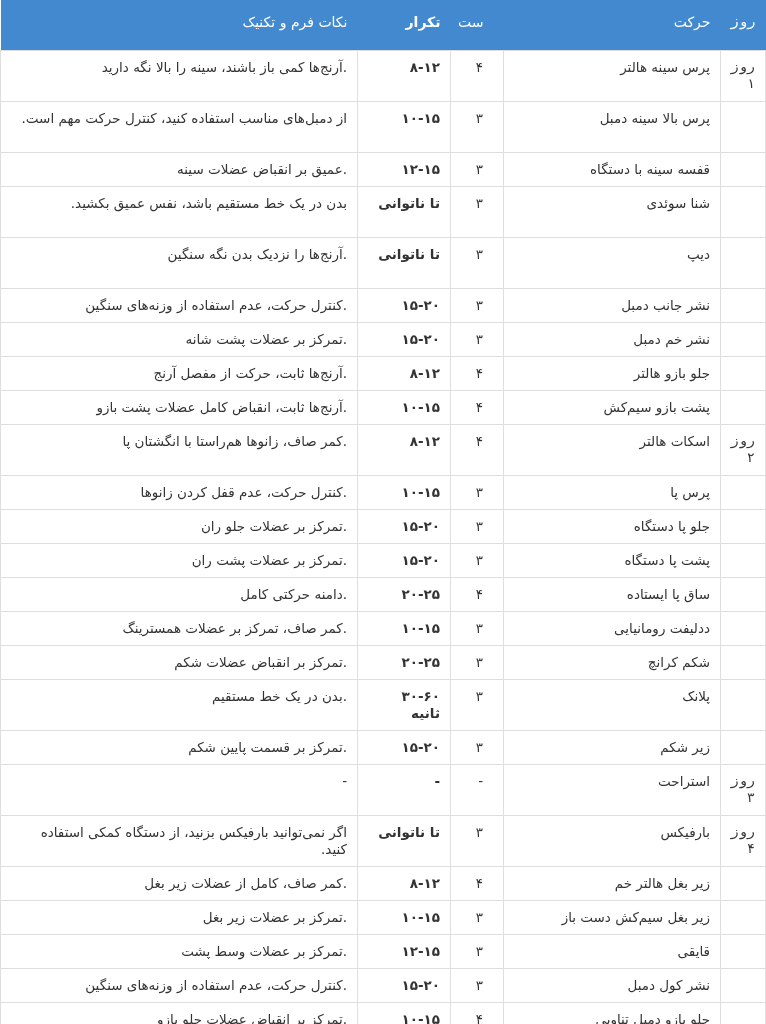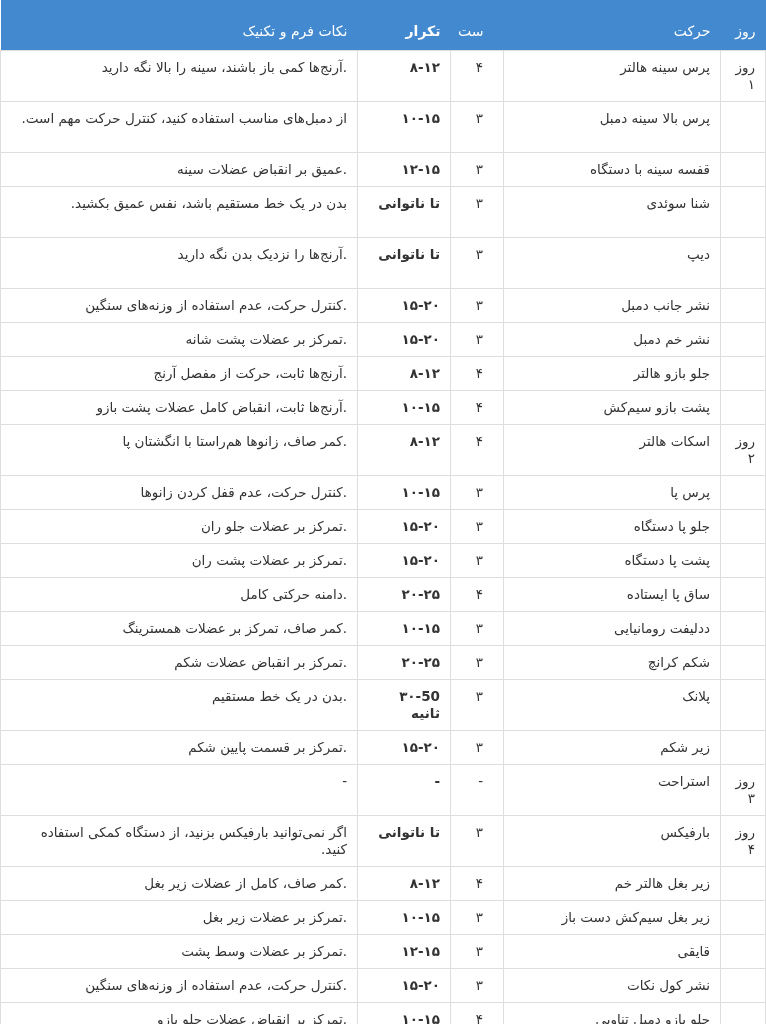--- a/index.html
+++ b/index.html
@@ -10,35 +10,35 @@
     direction: rtl;
     table-layout: fixed;
     font-size: 13.5px;
     color: #333333;
   }
   thead tr { background: #4289d0; color: #ffffff; height: 50px; }
   thead th {
     font-weight: normal;
     text-align: right;
     vertical-align: top;
-    padding: 23px 10px 4px 10px;
+    padding: 14px 10px 4px 10px;
     font-size: 14px;
     line-height: 17px;
   }
   tbody td {
     border: 1px solid #dedede;
     padding: 8px 10px;
     text-align: right;
     vertical-align: top;
     line-height: 17px;
     background: #ffffff;
   }
   tbody tr { height: 34px; }
   tbody tr.tall { height: 51px; }
-  td.col-day, th.col-day { width: 25px; }
+  td.col-day, th.col-day { width: 25px; font-family: Liberation Mono, monospace; }
   td.col-move, th.col-move { width: 197px; }
   td.col-sets, th.col-sets { width: 23px; padding-right: 20px; }
   td.col-reps, th.col-reps { width: 73px; font-weight: bold; }
   td.col-notes { }
 </style>
 </head>
 <body>
 
 <table class="workout">
   <thead>
@@ -77,21 +77,21 @@
         <td class="col-move">شنا سوئدی</td>
         <td class="col-sets">۳</td>
         <td class="col-reps">تا ناتوانی</td>
         <td class="col-notes">بدن در یک خط مستقیم باشد، نفس عمیق بکشید.</td>
       </tr>
     <tr class="tall">
         <td class="col-day"></td>
         <td class="col-move">دیپ</td>
         <td class="col-sets">۳</td>
         <td class="col-reps">تا ناتوانی</td>
-        <td class="col-notes">.آرنج‌ها را نزدیک بدن نگه دارید</td>
+        <td class="col-notes">.آرنج‌ها را نزدیک بدن نگه سنگین</td>
       </tr>
     <tr>
         <td class="col-day"></td>
         <td class="col-move">نشر جانب دمبل</td>
         <td class="col-sets">۳</td>
         <td class="col-reps">۱۵-۲۰</td>
         <td class="col-notes">.کنترل حرکت، عدم استفاده از وزنه‌های سنگین</td>
       </tr>
     <tr>
         <td class="col-day"></td>
@@ -160,21 +160,21 @@
         <td class="col-day"></td>
         <td class="col-move">شکم کرانچ</td>
         <td class="col-sets">۳</td>
         <td class="col-reps">۲۰-۲۵</td>
         <td class="col-notes">.تمرکز بر انقباض عضلات شکم</td>
       </tr>
     <tr class="tall">
         <td class="col-day"></td>
         <td class="col-move">پلانک</td>
         <td class="col-sets">۳</td>
-        <td class="col-reps">۳۰-50 ثانیه</td>
+        <td class="col-reps">۳۰-۶۰ ثانیه</td>
         <td class="col-notes">.بدن در یک خط مستقیم</td>
       </tr>
     <tr>
         <td class="col-day"></td>
         <td class="col-move">زیر شکم</td>
         <td class="col-sets">۳</td>
         <td class="col-reps">۱۵-۲۰</td>
         <td class="col-notes">.تمرکز بر قسمت پایین شکم</td>
       </tr>
     <tr>
@@ -207,21 +207,21 @@
       </tr>
     <tr>
         <td class="col-day"></td>
         <td class="col-move">قایقی</td>
         <td class="col-sets">۳</td>
         <td class="col-reps">۱۲-۱۵</td>
         <td class="col-notes">.تمرکز بر عضلات وسط پشت</td>
       </tr>
     <tr>
         <td class="col-day"></td>
-        <td class="col-move">نشر کول نکات</td>
+        <td class="col-move">نشر کول دمبل</td>
         <td class="col-sets">۳</td>
         <td class="col-reps">۱۵-۲۰</td>
         <td class="col-notes">.کنترل حرکت، عدم استفاده از وزنه‌های سنگین</td>
       </tr>
     <tr>
         <td class="col-day"></td>
         <td class="col-move">جلو بازو دمبل تناوبی</td>
         <td class="col-sets">۴</td>
         <td class="col-reps">۱۰-۱۵</td>
         <td class="col-notes">.تمرکز بر انقباض عضلات جلو بازو</td>

